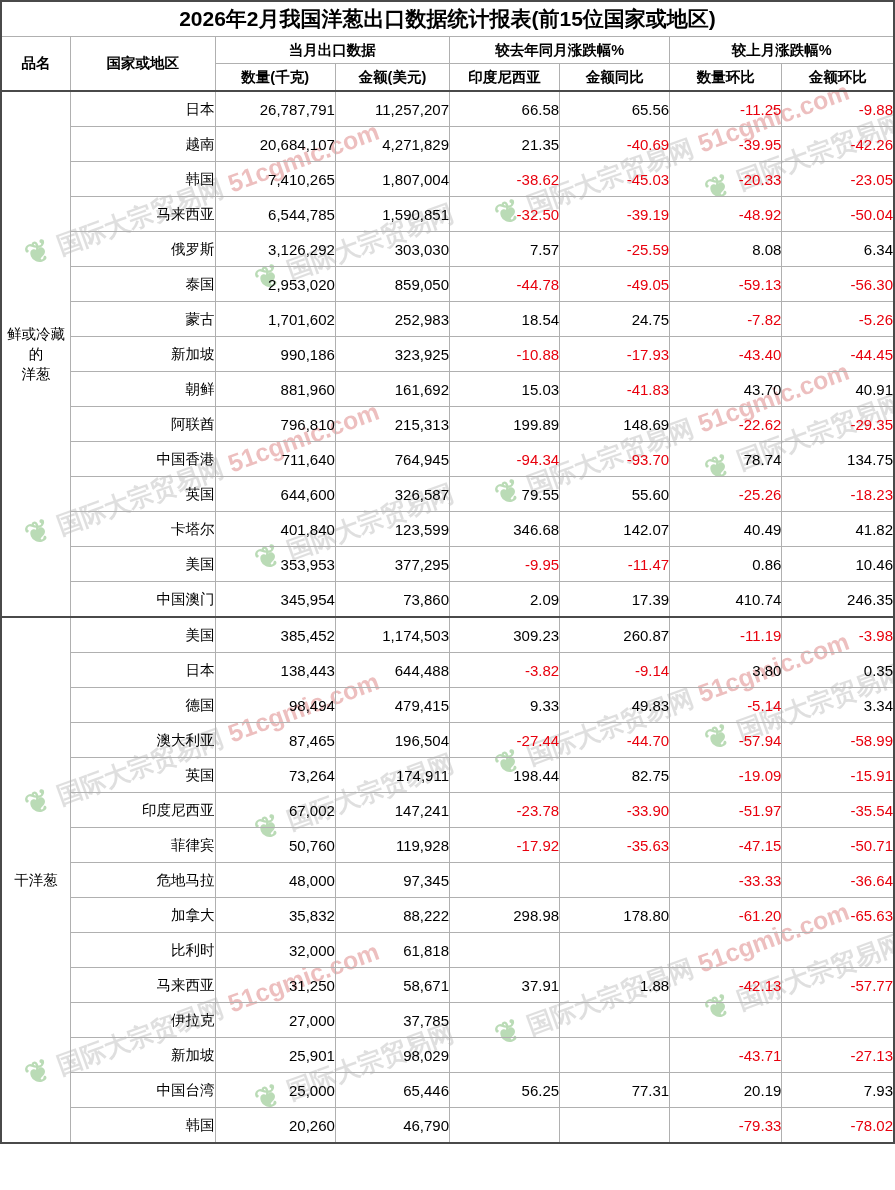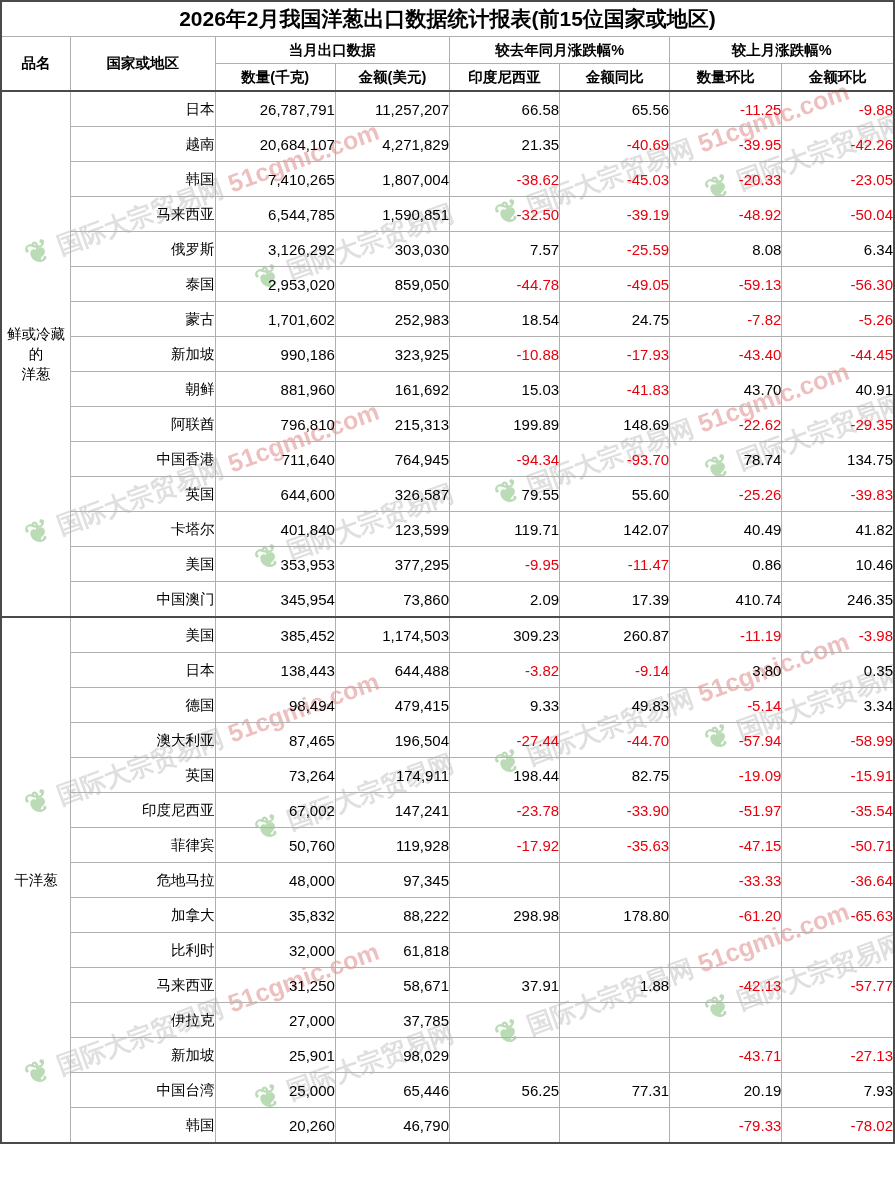--- a/index.html
+++ b/index.html
@@ -269,27 +269,27 @@
           <td class="num">78.74</td>
           <td class="num thick-right">134.75</td>
         </tr>
         <tr>
           <td class="country">英国</td>
           <td class="num">644,600</td>
           <td class="num">326,587</td>
           <td class="num">79.55</td>
           <td class="num">55.60</td>
           <td class="num neg">-25.26</td>
-          <td class="num neg thick-right">-39.83</td>
+          <td class="num neg thick-right">-18.23</td>
         </tr>
         <tr>
           <td class="country">卡塔尔</td>
           <td class="num">401,840</td>
           <td class="num">123,599</td>
-          <td class="num">119.71</td>
+          <td class="num">346.68</td>
           <td class="num">142.07</td>
           <td class="num">40.49</td>
           <td class="num thick-right">41.82</td>
         </tr>
         <tr>
           <td class="country">美国</td>
           <td class="num">353,953</td>
           <td class="num">377,295</td>
           <td class="num neg">-9.95</td>
           <td class="num neg">-11.47</td>

